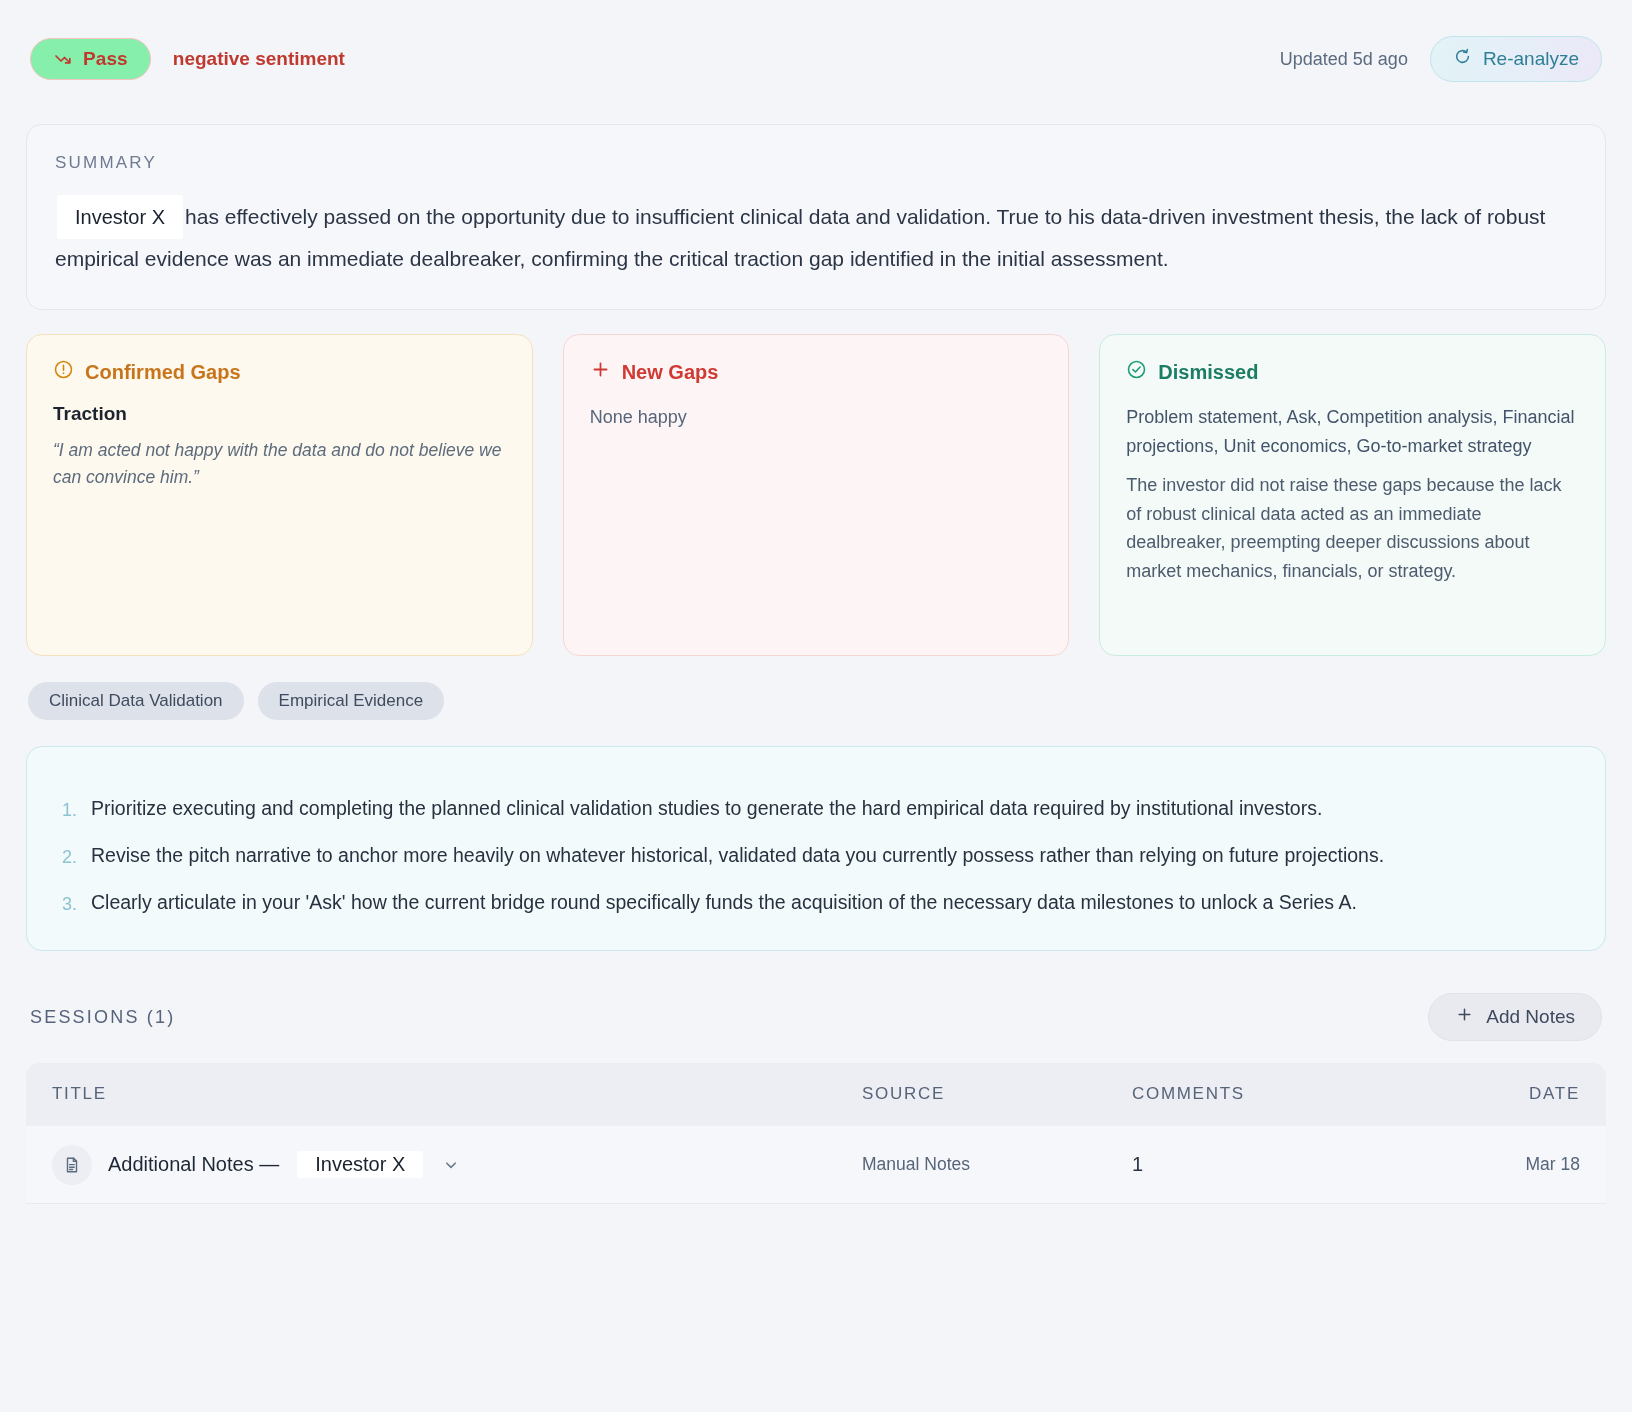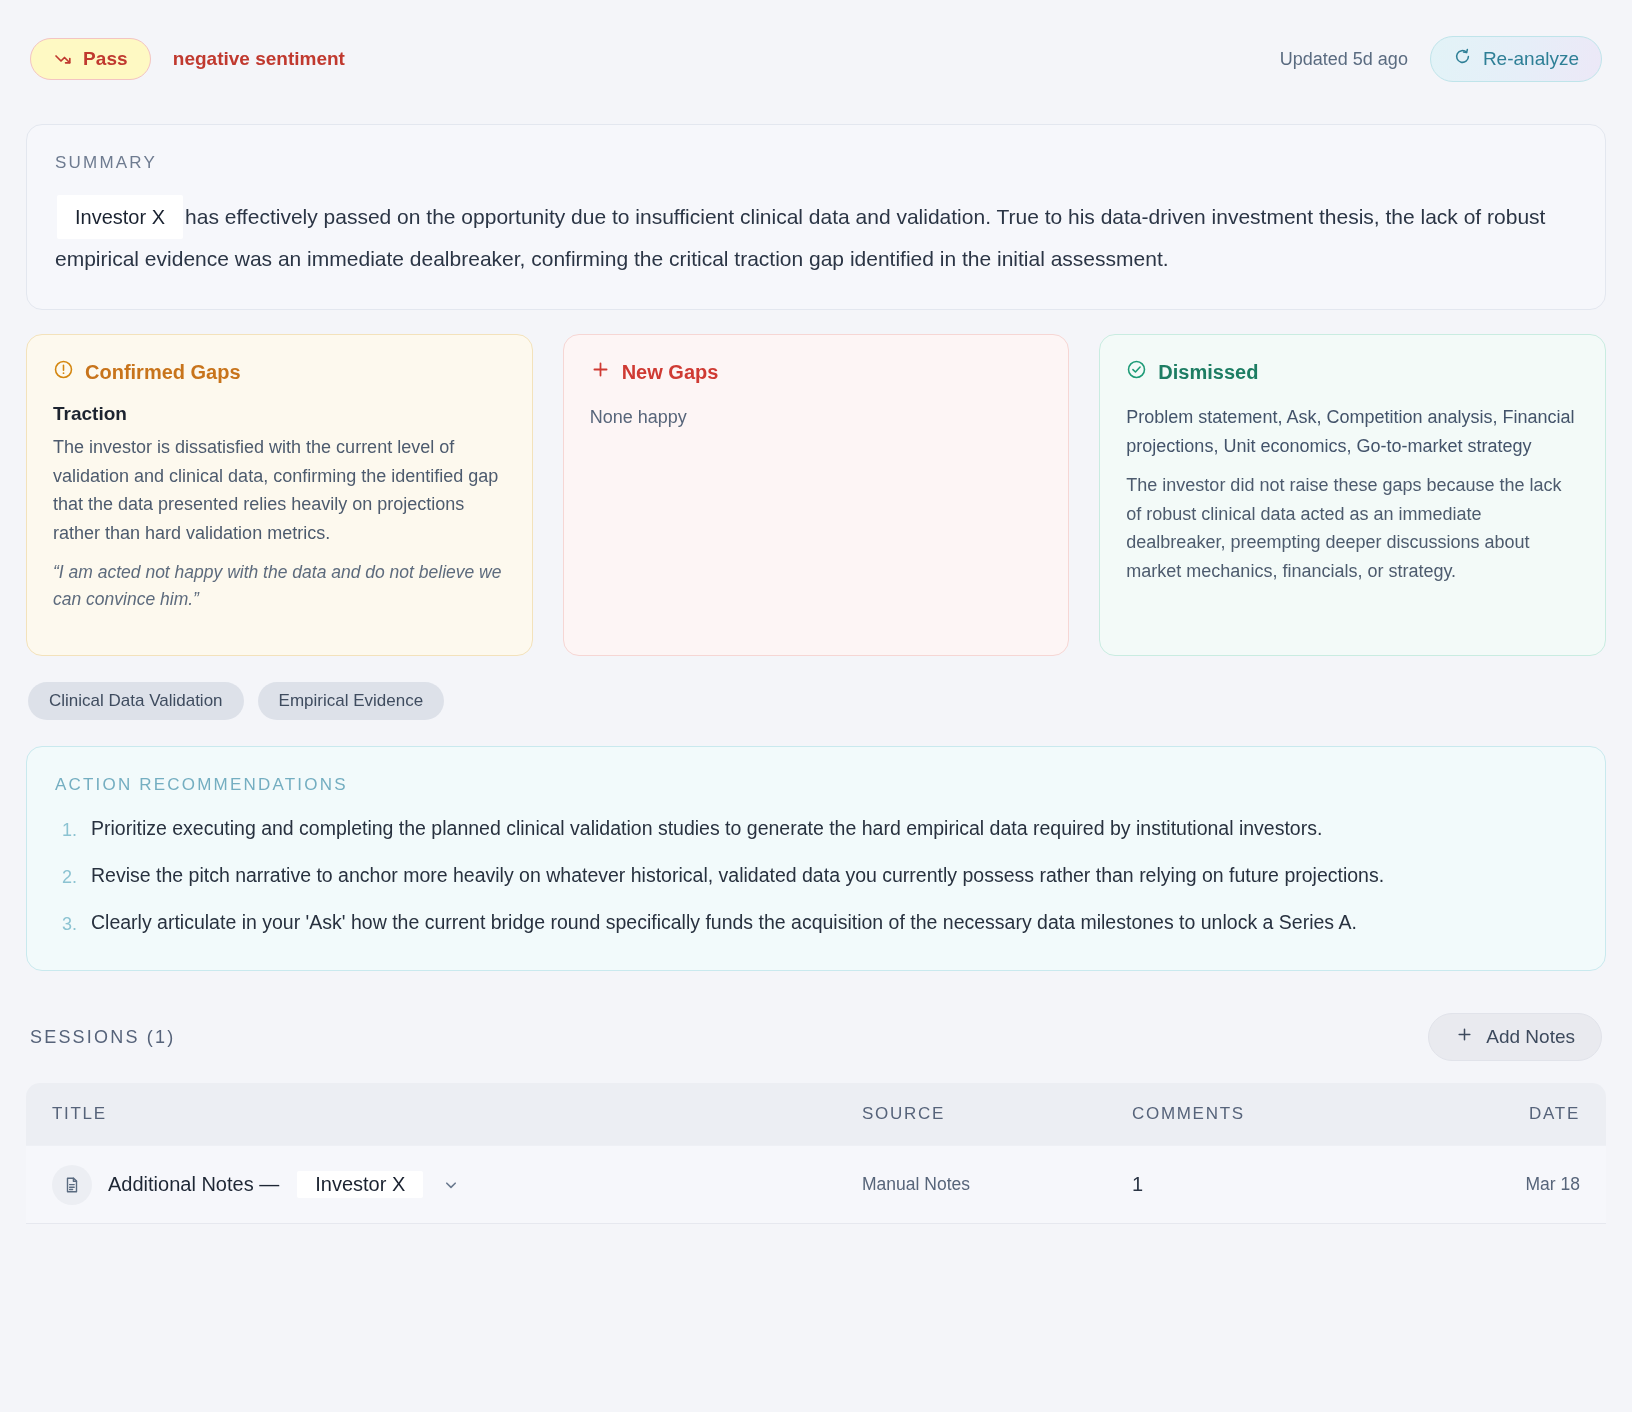--- a/index.html
+++ b/index.html
@@ -28,21 +28,21 @@
     align-items: center;
     padding: 0 4px;
   }
   .status-pill {
     display: inline-flex;
     align-items: center;
     gap: 10px;
     height: 42px;
     padding: 0 22px;
     border-radius: 21px;
-    background: #fef9c3;
+    background: #86efac;
     border: 1px solid #f3c4c2;
     color: #c0392f;
     font-size: 19px;
     font-weight: 600;
     letter-spacing: .1px;
   }
   .status-pill svg { display: block; }
   .sentiment-text {
     margin-left: 22px;
     color: #c0392f;
@@ -344,21 +344,20 @@
         <span>
           <svg width="21" height="21" viewBox="0 0 20 20" fill="none" stroke="#d4860f" stroke-width="1.5" stroke-linecap="round">
             <circle cx="10" cy="10" r="7.6"></circle>
             <path d="M10 6.1 L10 10.6"></path>
             <circle cx="10" cy="13.5" r="0.85" fill="#d4860f" stroke="none"></circle>
           </svg>
         </span>
         <span>Confirmed Gaps</span>
       </div>
       <div class="gap-item-title">Traction</div>
-      <div class="gap-text">The investor is dissatisfied with the current level of validation and clinical data, confirming the identified gap that the data presented relies heavily on projections rather than hard validation metrics.</div>
       <div class="gap-quote">“I am acted not happy with the data and do not believe we can convince him.”</div>
     </div>
 
     <div class="gap-card newgaps">
       <div class="gap-title">
         <span>
           <svg width="21" height="21" viewBox="0 0 20 20" fill="none" stroke="#cf3a33" stroke-width="1.7" stroke-linecap="round">
             <path d="M10 4.2 L10 15.8 M4.2 10 L15.8 10"></path>
           </svg>
         </span>
@@ -381,21 +380,20 @@
       <div class="gap-text">The investor did not raise these gaps because the lack of robust clinical data acted as an immediate dealbreaker, preempting deeper discussions about market mechanics, financials, or strategy.</div>
     </div>
   </div>
 
   <div class="tags-row">
     <span class="tag">Clinical Data Validation</span>
     <span class="tag">Empirical Evidence</span>
   </div>
 
   <div class="actions-card">
-    <div class="actions-eyebrow">ACTION RECOMMENDATIONS</div>
     <ol class="actions-list">
       <li class="action-item">
         <span class="action-num">1.</span>
         <span>Prioritize executing and completing the planned clinical validation studies to generate the hard empirical data required by institutional investors.</span>
       </li>
       <li class="action-item">
         <span class="action-num">2.</span>
         <span>Revise the pitch narrative to anchor more heavily on whatever historical, validated data you currently possess rather than relying on future projections.</span>
       </li>
       <li class="action-item">

